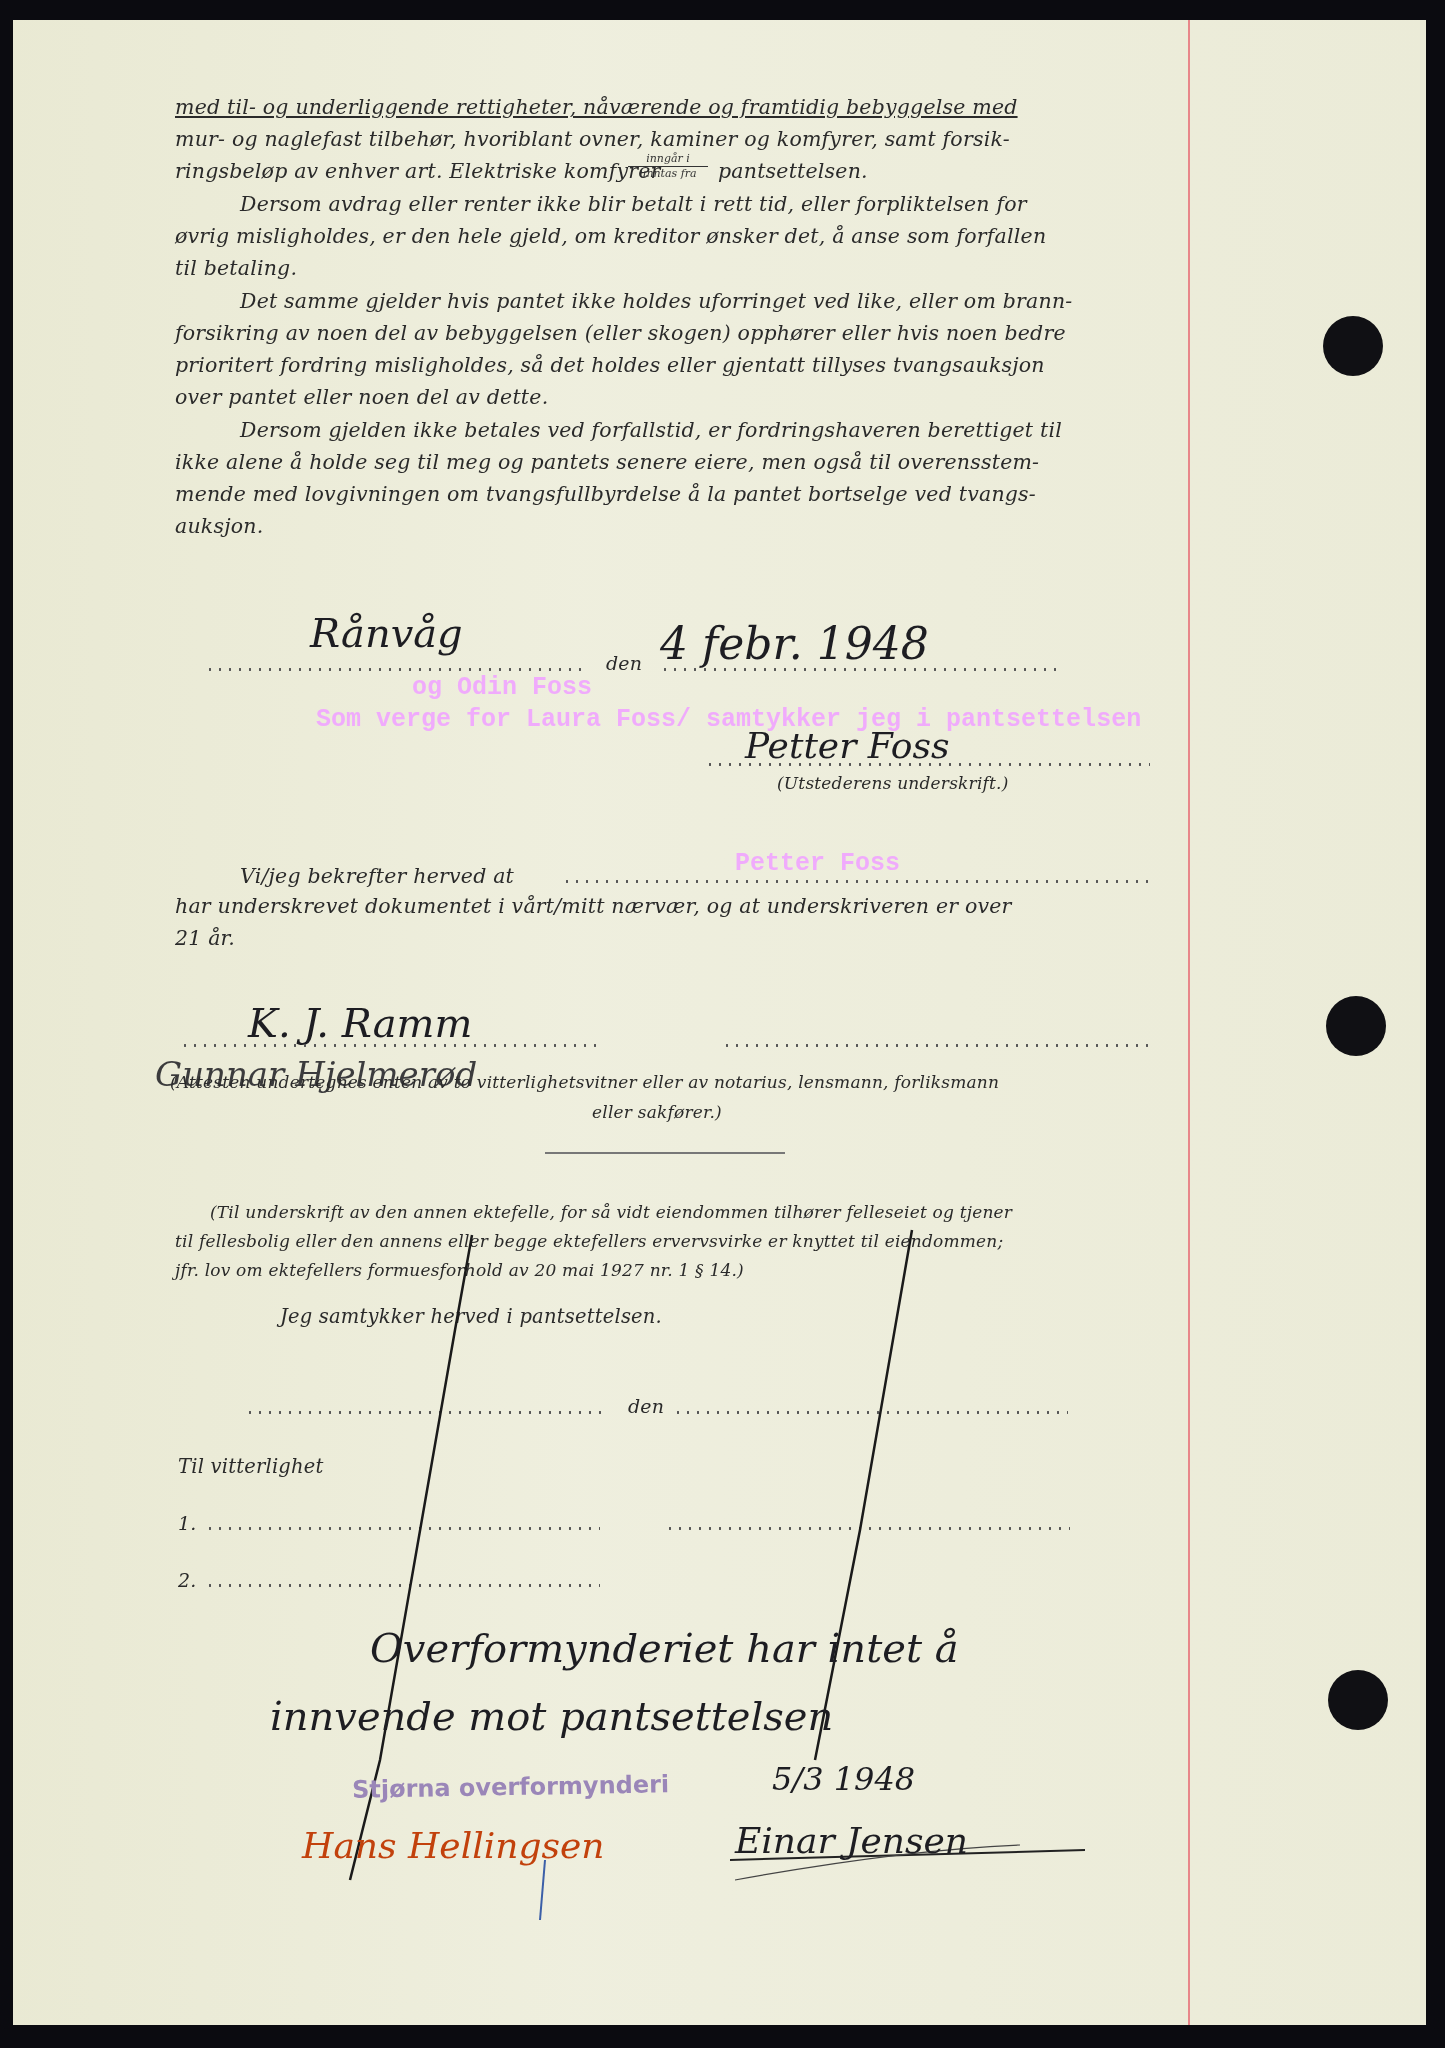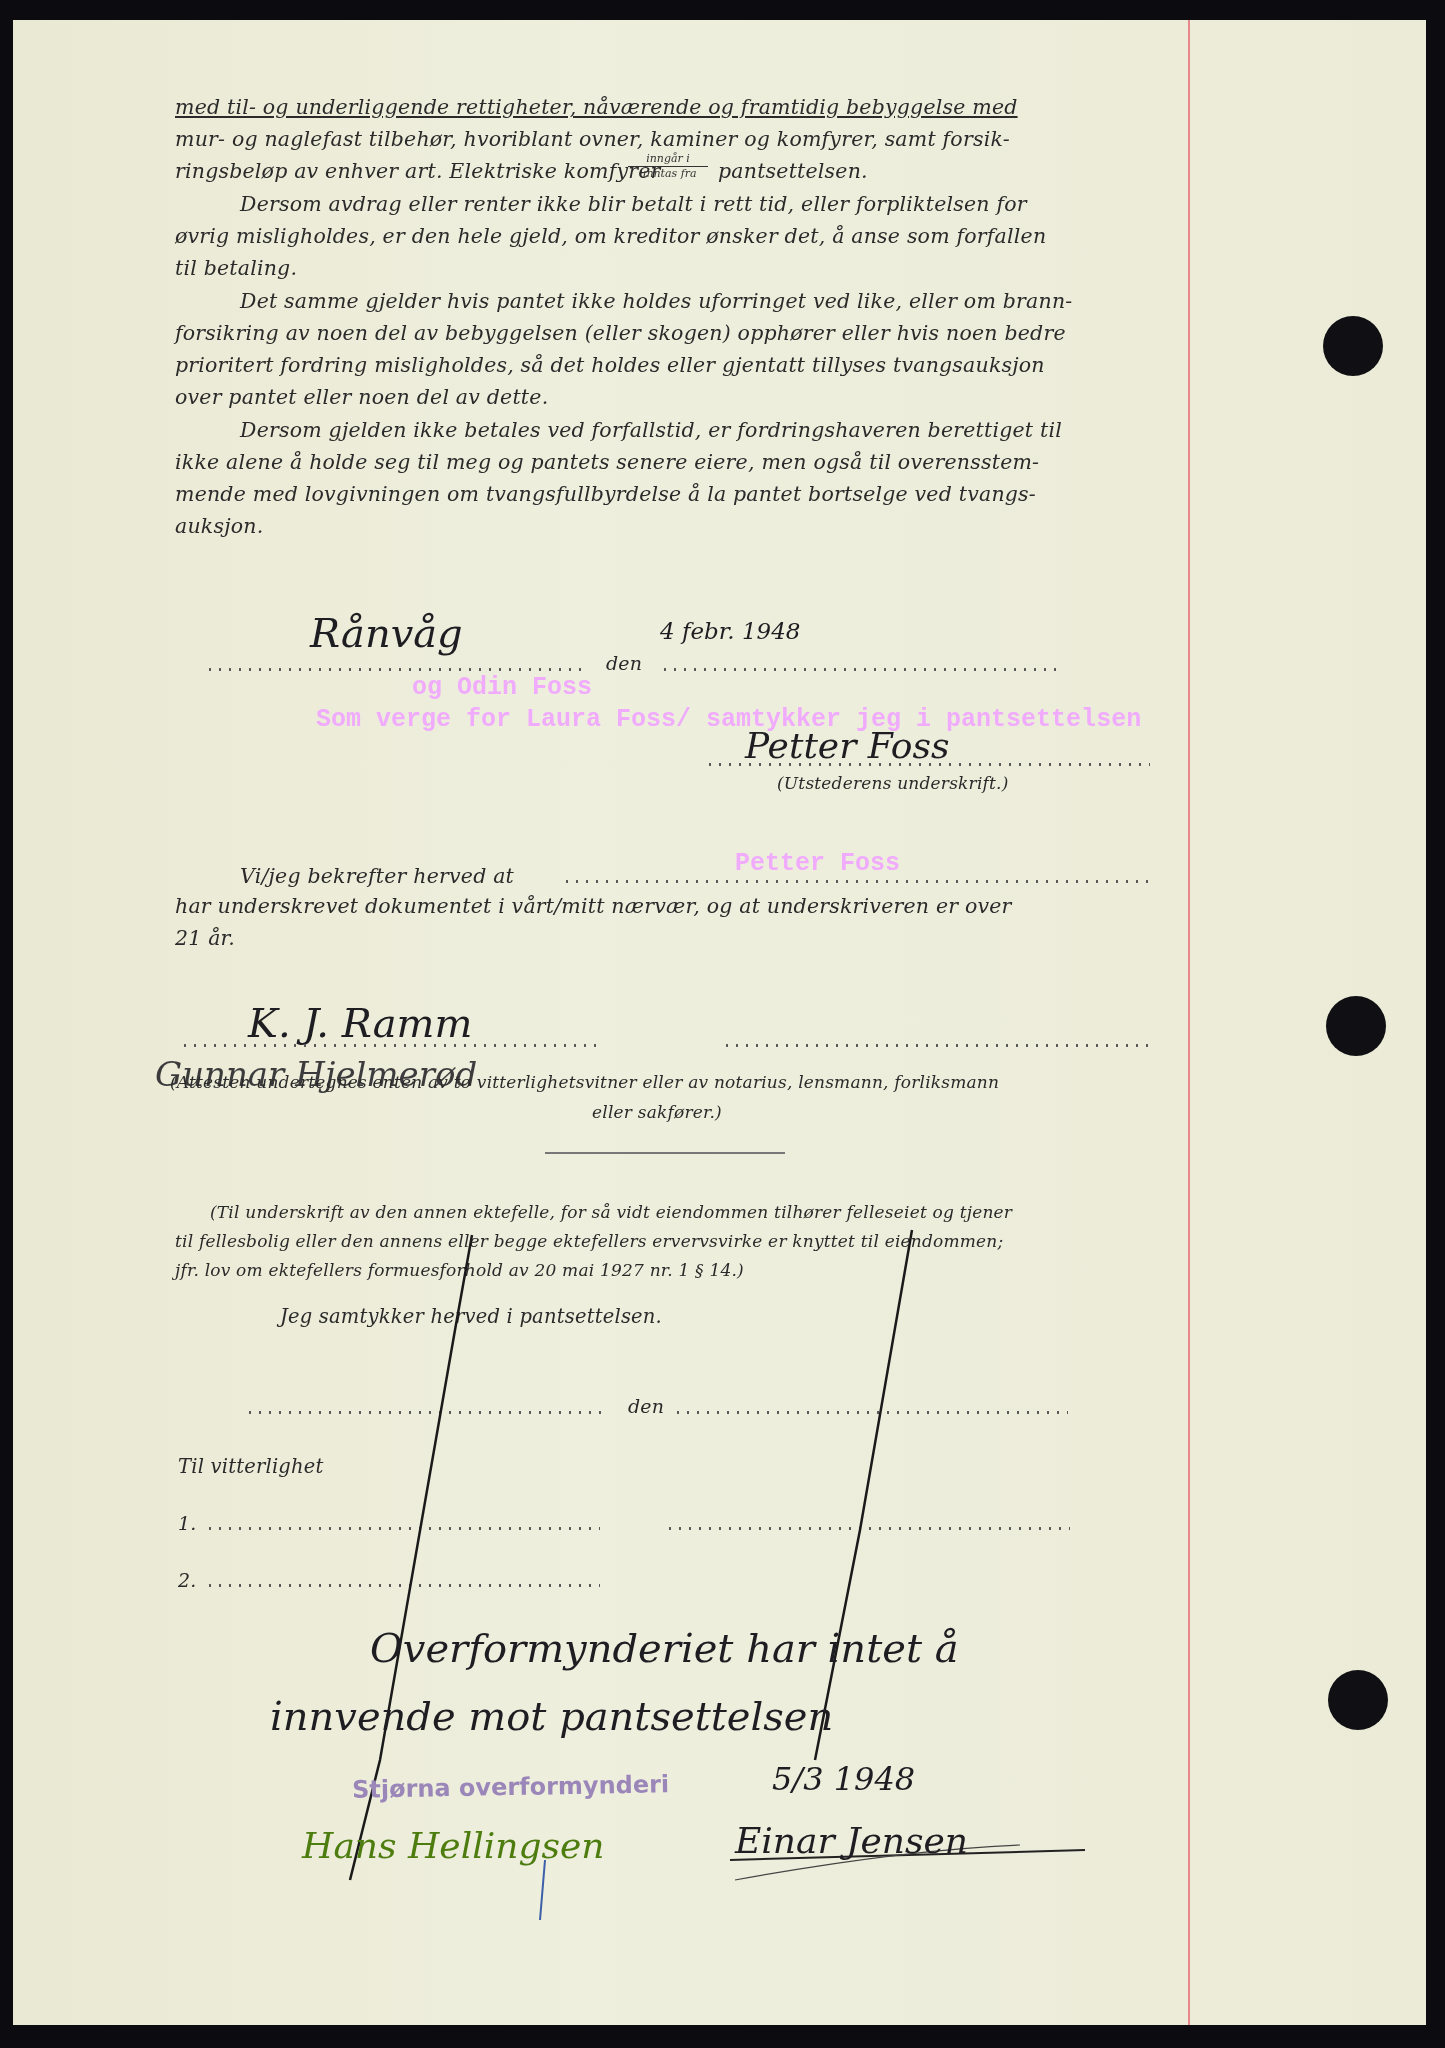--- a/index.html
+++ b/index.html
@@ -77,21 +77,21 @@
 <div class="txt" style="left:175px;top:385px;">over pantet eller noen del av dette.</div>
 
 <div class="txt" style="left:240px;top:418px;">Dersom gjelden ikke betales ved forfallstid, er fordringshaveren berettiget til</div>
 <div class="txt" style="left:175px;top:450px;">ikke alene å holde seg til meg og pantets senere eiere, men også til overensstem-</div>
 <div class="txt" style="left:175px;top:482px;">mende med lovgivningen om tvangsfullbyrdelse å la pantet bortselge ved tvangs-</div>
 <div class="txt" style="left:175px;top:514px;">auksjon.</div>
 
 <div class="hand" style="left:310px;top:610px;font-size:40px;">Rånvåg</div>
 <div class="dots" style="left:205px;top:668px;width:380px;"></div>
 <div class="txt" style="left:606px;top:652px;font-size:19px;">den</div>
-<div class="hand" style="left:660px;top:618px;font-size:23px;text-align:center;">4 febr. 1948</div>
+<div class="hand" style="left:660px;top:618px;font-size:44px;text-align:center;">4 febr. 1948</div>
 <div class="dots" style="left:660px;top:668px;width:400px;"></div>
 
 <div class="mono" style="left:412px;top:673px;">og Odin Foss</div>
 <div class="mono" style="left:316px;top:705px;">Som verge for Laura Foss/ samtykker jeg i pantsettelsen</div>
 
 <div class="hand" style="left:745px;top:725px;font-size:36px;">Petter Foss</div>
 <div class="dots" style="left:705px;top:763px;width:445px;"></div>
 <div class="txt small" style="left:777px;top:773px;">(Utstederens underskrift.)</div>
 
 <div class="txt" style="left:240px;top:864px;">Vi/jeg bekrefter herved at</div>
@@ -129,14 +129,14 @@
   <path d="M912 1230 L860 1530 L815 1760" stroke="#1a1a1a" stroke-width="2.5" fill="none"></path>
   <path d="M730 1860 L1085 1850" stroke="#222" stroke-width="2" fill="none"></path>
   <path d="M735 1880 Q900 1850 1020 1845" stroke="#444" stroke-width="1.2" fill="none"></path>
   <path d="M545 1860 L540 1920" stroke="#3b5fa8" stroke-width="2" fill="none"></path>
 </svg>
 
 <div class="hand" style="left:370px;top:1625px;font-size:40px;">Overformynderiet har intet å</div>
 <div class="hand" style="left:270px;top:1693px;font-size:40px;">innvende mot pantsettelsen</div>
 <div class="stamp" style="left:352px;top:1773px;">Stjørna overformynderi</div>
 <div class="hand" style="left:772px;top:1760px;font-size:32px;">5/3 1948</div>
-<div class="hand" style="left:302px;top:1825px;font-size:36px;color:#4d7c0f;">Hans Hellingsen</div>
+<div class="hand" style="left:302px;top:1825px;font-size:36px;color:#c2410c;">Hans Hellingsen</div>
 <div class="hand" style="left:735px;top:1820px;font-size:36px;">Einar Jensen</div>
 
 </body></html>

